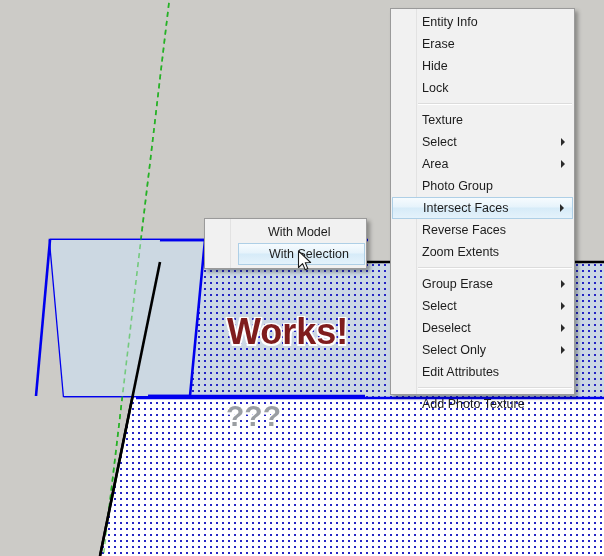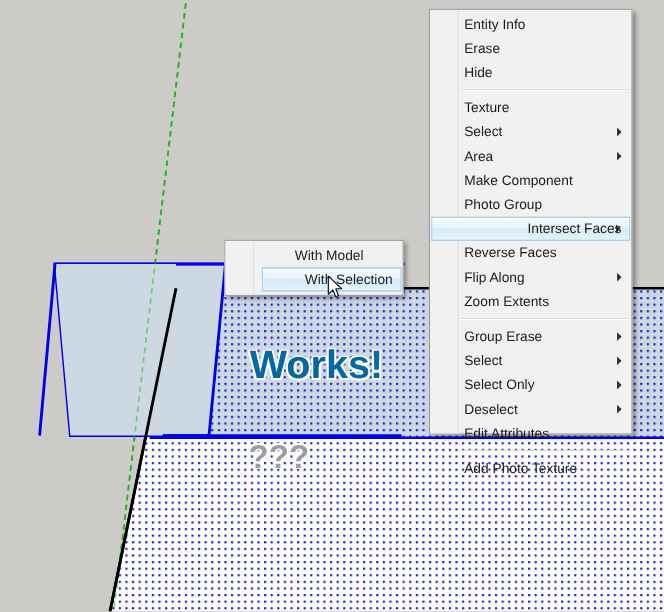--- a/index.html
+++ b/index.html
@@ -24,21 +24,21 @@
     background: #cccbc7;
     overflow: hidden;
   }
   #viewport svg { display: block; }
 
   
   .face-label {
     position: absolute;
     font-family: "Liberation Sans", sans-serif;
     font-weight: bold;
-    color: #0369a1;
+    color: #7f1d1d;
     letter-spacing: 0px;
     white-space: nowrap;
     text-shadow:
       -1.5px -1.5px 0 #ffffff,
        1.5px -1.5px 0 #ffffff,
       -1.5px  1.5px 0 #ffffff,
        1.5px  1.5px 0 #ffffff,
        0px   -1.5px 0 #ffffff,
        0px    1.5px 0 #ffffff,
       -1.5px  0px   0 #ffffff,
@@ -108,21 +108,20 @@
 
   .menu-item.highlight {
     background: linear-gradient(to bottom, #f6fbfe 0%, #e6f3fb 45%, #d6ebf8 50%, #e4f2fb 100%);
     border-top: 1px solid #b8d9ee;
     border-bottom: 1px solid #b8d9ee;
     height: 22px;
     line-height: 20px;
     margin: 0 1px;
     outline: 1px solid #aecfe6;
     outline-offset: -1px;
-    text-align: right;
   }
 
   .arrow {
     position: absolute;
     right: 9px;
     top: 50%;
     transform: translateY(-50%);
     width: 0; height: 0;
     border-left: 4px solid #2b2b2b;
     border-top: 4px solid transparent;
@@ -199,71 +198,67 @@
 
   <div class="menu-item">
     <span class="label">Entity Info</span>
   </div>
   <div class="menu-item">
     <span class="label">Erase</span>
   </div>
   <div class="menu-item">
     <span class="label">Hide</span>
   </div>
+  <div class="menu-item">
+    <span class="label">Lock</span>
+  </div>
 
   <div class="separator"></div>
 
   <div class="menu-item">
     <span class="label">Texture</span>
   </div>
   <div class="menu-item">
     <span class="label">Select</span>
     <span class="arrow"></span>
   </div>
   <div class="menu-item">
     <span class="label">Area</span>
     <span class="arrow"></span>
-  </div>
-  <div class="menu-item">
-    <span class="label">Make Component</span>
   </div>
   <div class="menu-item">
     <span class="label">Photo Group</span>
   </div>
   <div class="menu-item highlight">
     <span class="label">Intersect Faces</span>
     <span class="arrow"></span>
   </div>
   <div class="menu-item">
     <span class="label">Reverse Faces</span>
   </div>
   <div class="menu-item">
-    <span class="label">Flip Along</span>
-    <span class="arrow"></span>
-  </div>
-  <div class="menu-item">
     <span class="label">Zoom Extents</span>
   </div>
 
   <div class="separator"></div>
 
   <div class="menu-item">
     <span class="label">Group Erase</span>
     <span class="arrow"></span>
   </div>
   <div class="menu-item">
     <span class="label">Select</span>
     <span class="arrow"></span>
   </div>
   <div class="menu-item">
+    <span class="label">Deselect</span>
+    <span class="arrow"></span>
+  </div>
+  <div class="menu-item">
     <span class="label">Select Only</span>
-    <span class="arrow"></span>
-  </div>
-  <div class="menu-item">
-    <span class="label">Deselect</span>
     <span class="arrow"></span>
   </div>
   <div class="menu-item">
     <span class="label">Edit Attributes</span>
   </div>
 
   <div class="separator"></div>
 
   <div class="menu-item">
     <span class="label">Add Photo Texture</span>

